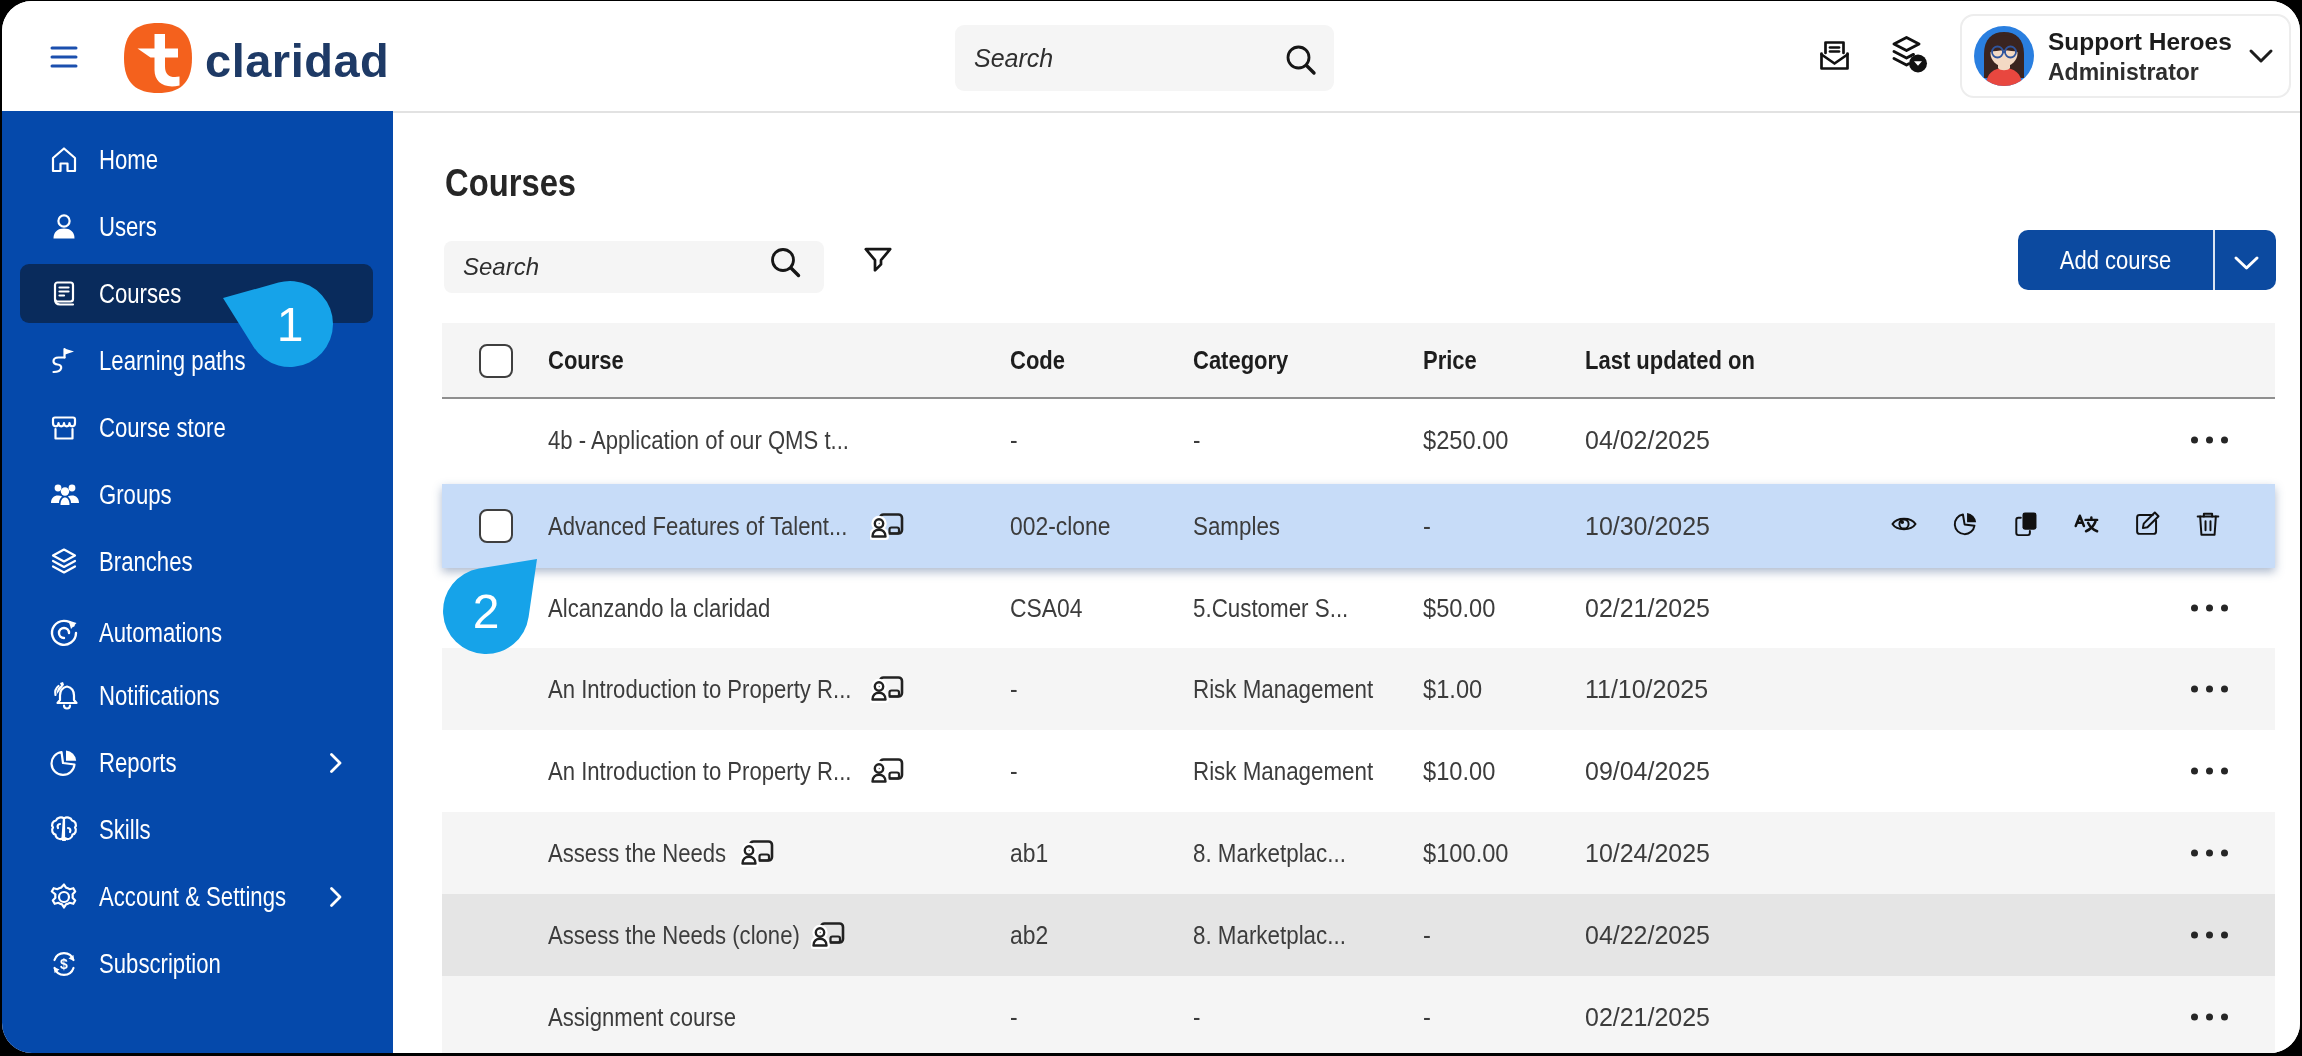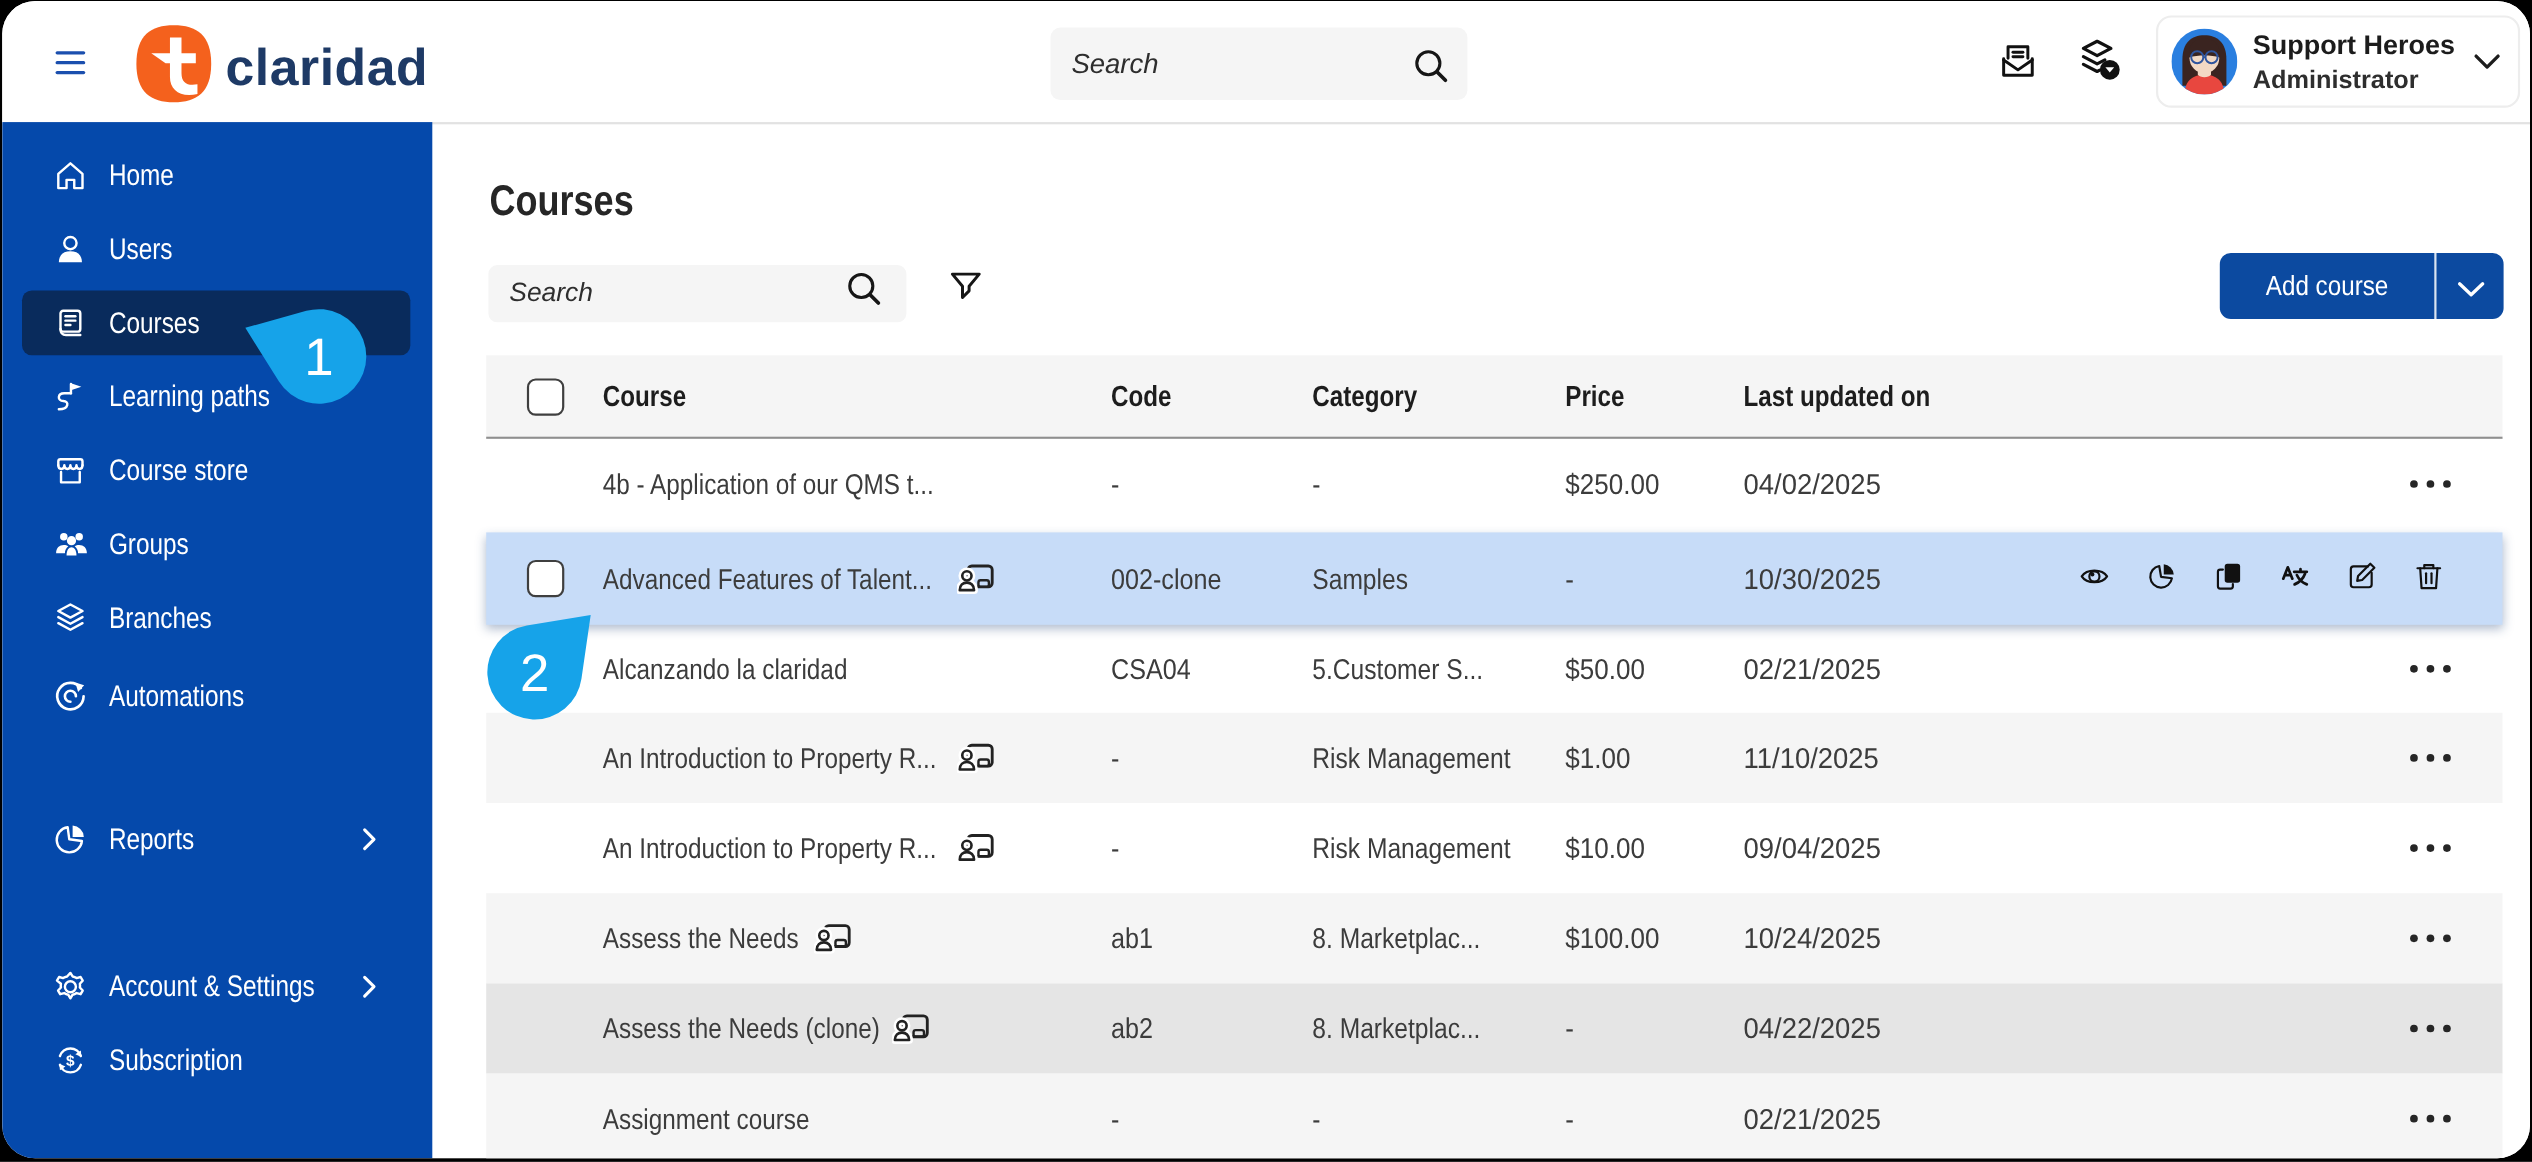--- a/index.html
+++ b/index.html
@@ -188,29 +188,50 @@
     <div class="mitem" style="top:488px">
       <svg class="mic" width="32" height="32" viewBox="0 0 32 32">
           <g fill="none" stroke="#fff" stroke-width="2.4" stroke-linecap="round">
             <path d="M25.5 8.5 A12 12 0 1 0 28 16"></path>
             <path d="M21 16 a5 5 0 1 0 -5 5"></path>
           </g>
           <path d="M20.5 3.5 L28.5 6 L23 12 Z" fill="#fff"></path>
         </svg>
       <div class="txt">Automations</div>
     </div>
+    <div class="mitem" style="top:551.5px">
+      <svg class="mic" width="34" height="32" viewBox="0 0 34 32">
+          <path d="M9 14 c-.5-4 1-7 4-8.5 l-1-2.5 3-1 1 2.8" fill="#fff"></path>
+          <path d="M19 6.5 c-4.5 1-7 4.5-7 9 v4.5 l-2.5 3 h19 l-2.5-3 v-4.5 c0-4.5-2.5-8-7-9 z" fill="none" stroke="#fff" stroke-width="2.2" stroke-linejoin="round"></path>
+          <path d="M16 25.5 a3 3 0 0 0 6 0" fill="none" stroke="#fff" stroke-width="2.2" stroke-linecap="round"></path>
+          <path d="M7.5 15 c-.8-3.5.5-7 3-9" fill="none" stroke="#fff" stroke-width="2.2" stroke-linecap="round"></path>
+        </svg>
+      <div class="txt">Notifications</div>
+    </div>
     <div class="mitem" style="top:618.5px">
       <svg class="mic" width="32" height="32" viewBox="0 0 32 32">
           <path d="M13.5 5 A11.5 11.5 0 1 0 26.5 17.5 L15 16 Z" fill="none" stroke="#fff" stroke-width="2.2" stroke-linejoin="round"></path>
           <path d="M18 3.5 A11 11 0 0 1 28.2 13.8 L18 13.8 Z" fill="#fff"></path>
         </svg>
       <div class="txt">Reports</div>
       <svg class="chev" width="14" height="22" viewBox="0 0 14 22">
           <path d="M2.5 2.5 L11 11 L2.5 19.5" fill="none" stroke="#fff" stroke-width="2.8" stroke-linecap="round" stroke-linejoin="round"></path>
         </svg>
+    </div>
+    <div class="mitem" style="top:685.5px">
+      <svg class="mic" width="32" height="32" viewBox="0 0 32 32">
+          <g fill="none" stroke="#fff" stroke-width="2.2" stroke-linecap="round" stroke-linejoin="round">
+            <path d="M16 4.5 c-2.5-2-7-1-8 2 c-3.5.5-5 4.5-3 7 c-2 2.5-.5 6.5 2.5 7 c0 3.5 4 5.5 7 4 c.5 2 3 2 3 0"></path>
+            <path d="M16 4.5 c2.5-2 7-1 8 2 c3.5.5 5 4.5 3 7 c2 2.5.5 6.5-2.5 7 c0 3.5-4 5.5-7 4 c-.5 2-3 2-3 0 Z"></path>
+            <line x1="16" y1="4" x2="16" y2="25"></line>
+            <path d="M12 10 c-2 0-3 2-2 4"></path>
+            <path d="M20 14 c2 0 3 2 2 4"></path>
+          </g>
+        </svg>
+      <div class="txt">Skills</div>
     </div>
     <div class="mitem" style="top:752.5px">
       <svg class="mic" width="32" height="32" viewBox="0 0 32 32">
           <g fill="none" stroke="#fff" stroke-width="2.2" stroke-linecap="round" stroke-linejoin="round">
             <circle cx="16" cy="16" r="5"></circle>
             <path d="M16 3.5 l2 3.2 a9.8 9.8 0 0 1 3.6 1.5 l3.7-1 1.9 3.3 -2.6 2.8 a9.8 9.8 0 0 1 0 3.4 l2.6 2.8 -1.9 3.3 -3.7-1 a9.8 9.8 0 0 1 -3.6 1.5 l-2 3.2 -2-3.2 a9.8 9.8 0 0 1 -3.6-1.5 l-3.7 1 -1.9-3.3 2.6-2.8 a9.8 9.8 0 0 1 0-3.4 L3.8 10.5 l1.9-3.3 3.7 1 a9.8 9.8 0 0 1 3.6-1.5 Z"></path>
           </g>
         </svg>
       <div class="txt">Account &amp; Settings</div>
       <svg class="chev" width="14" height="22" viewBox="0 0 14 22">

